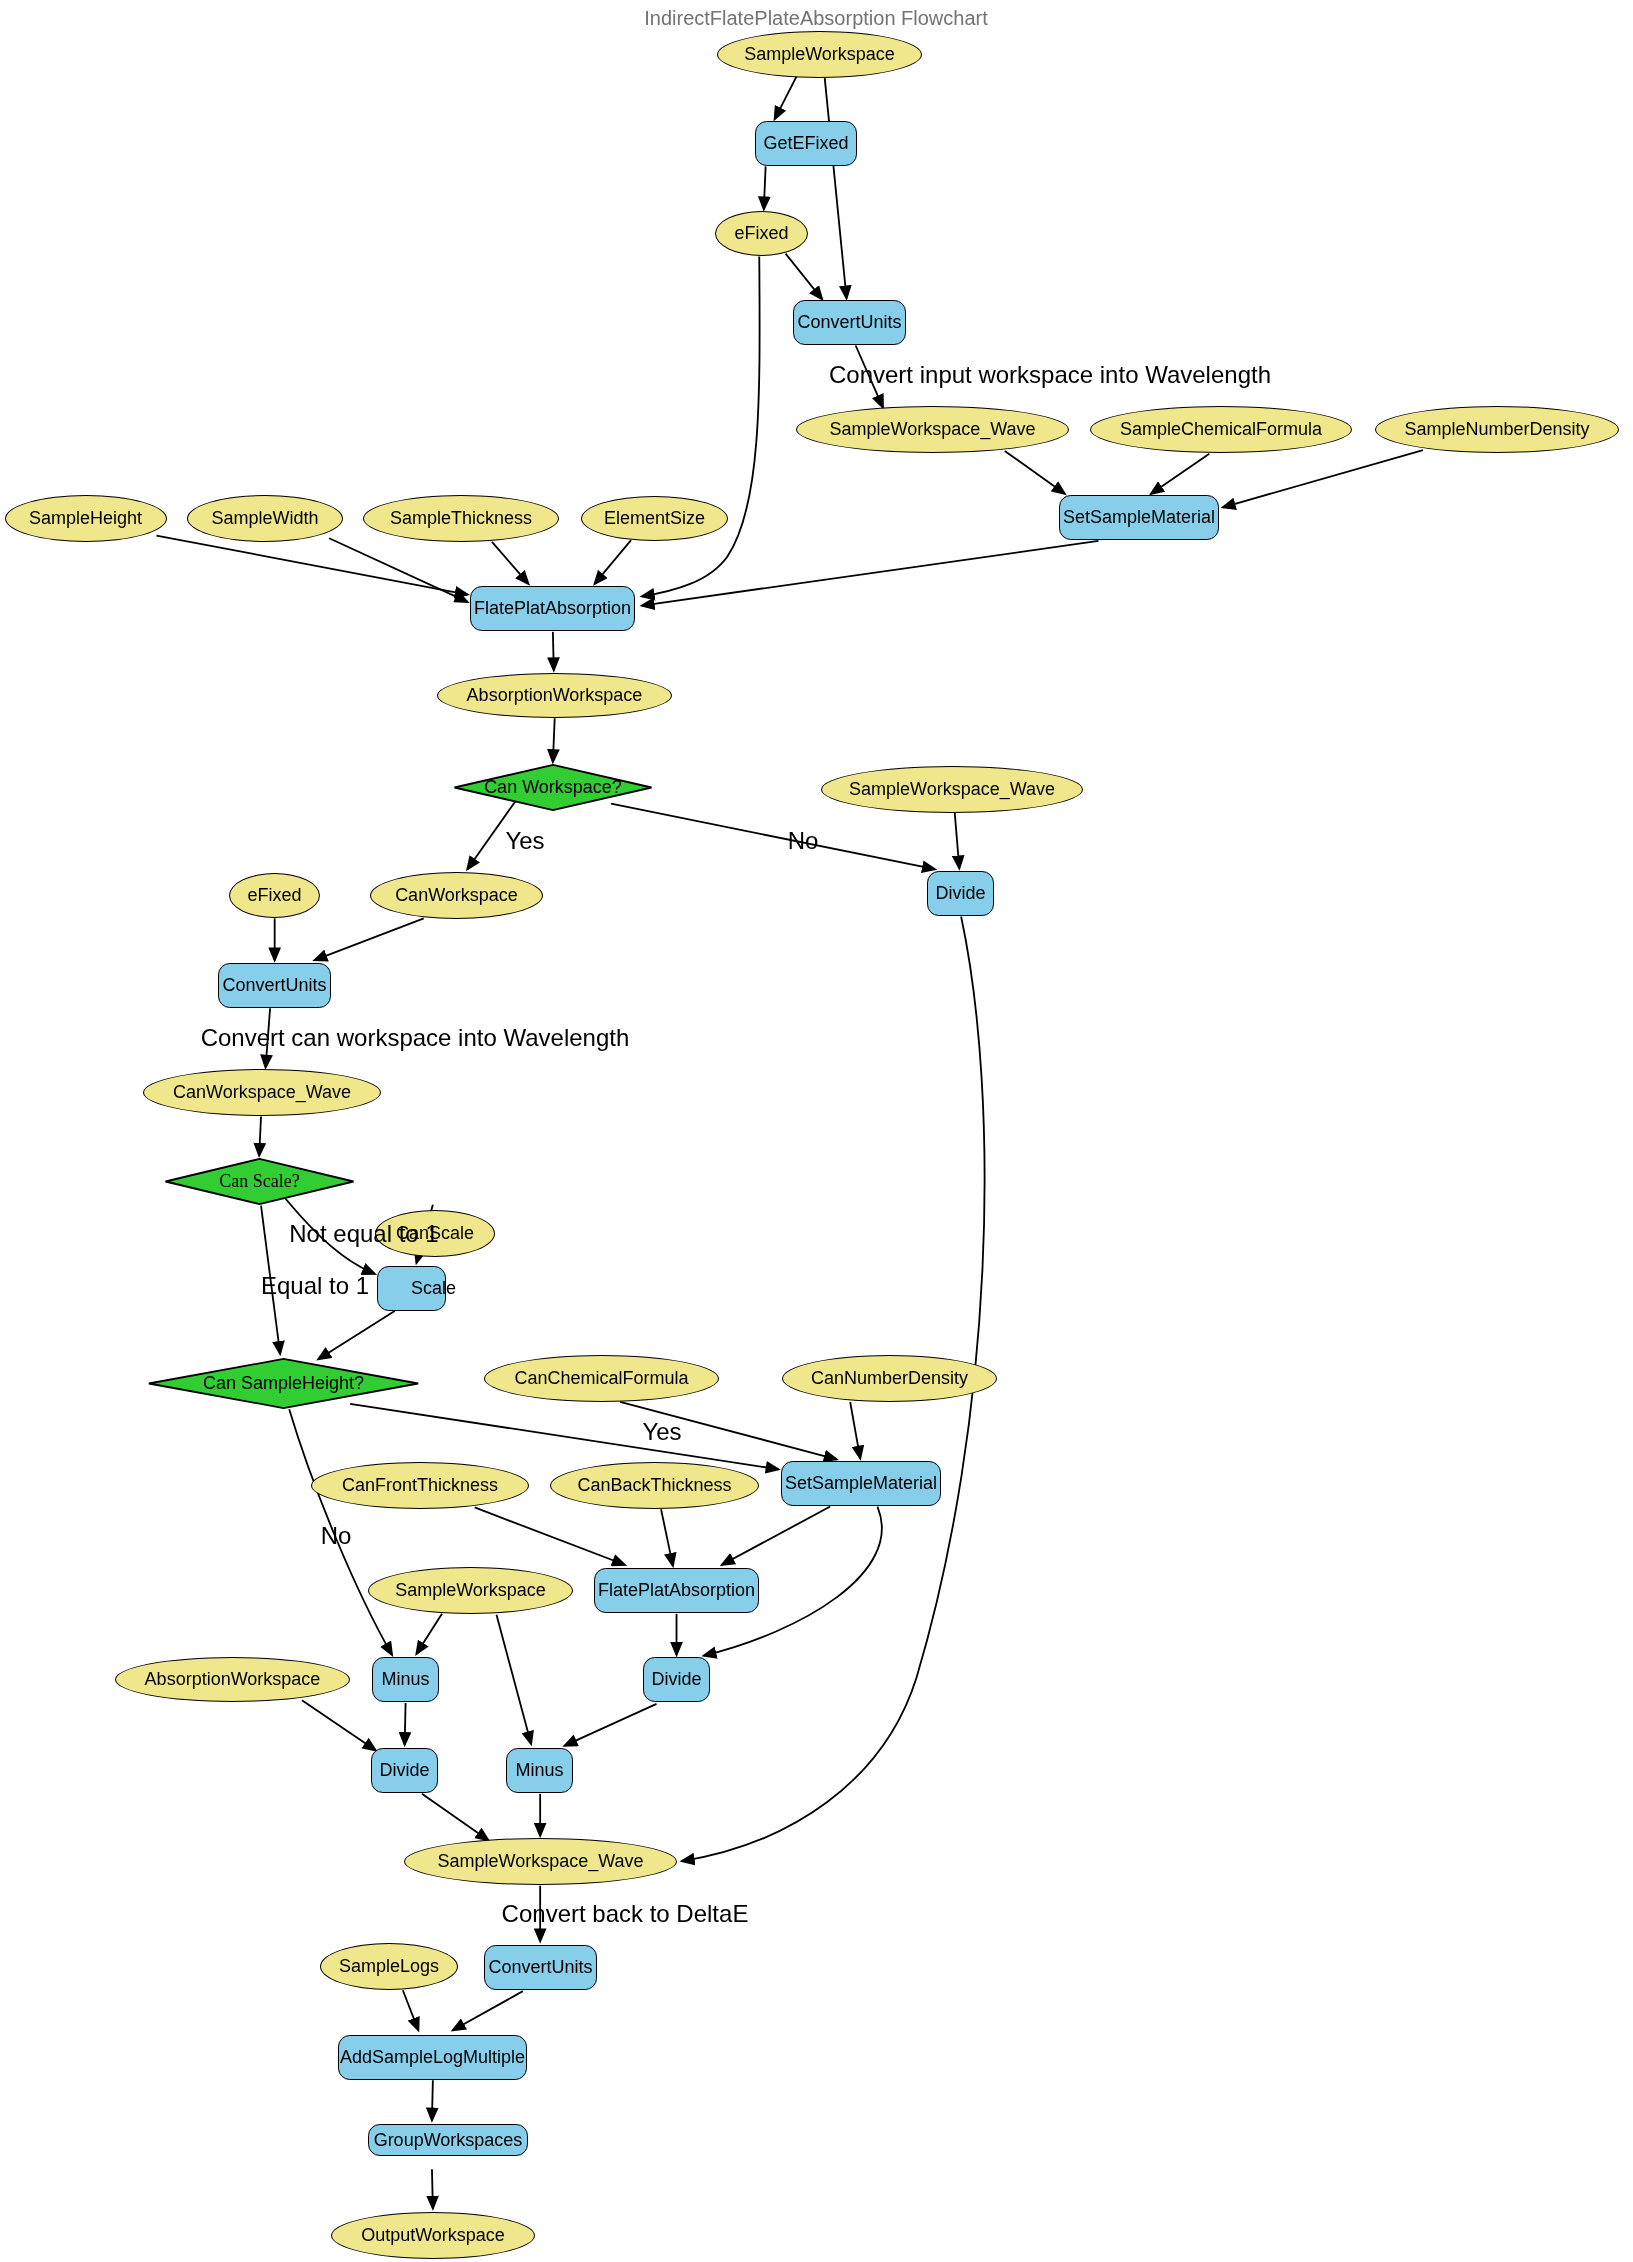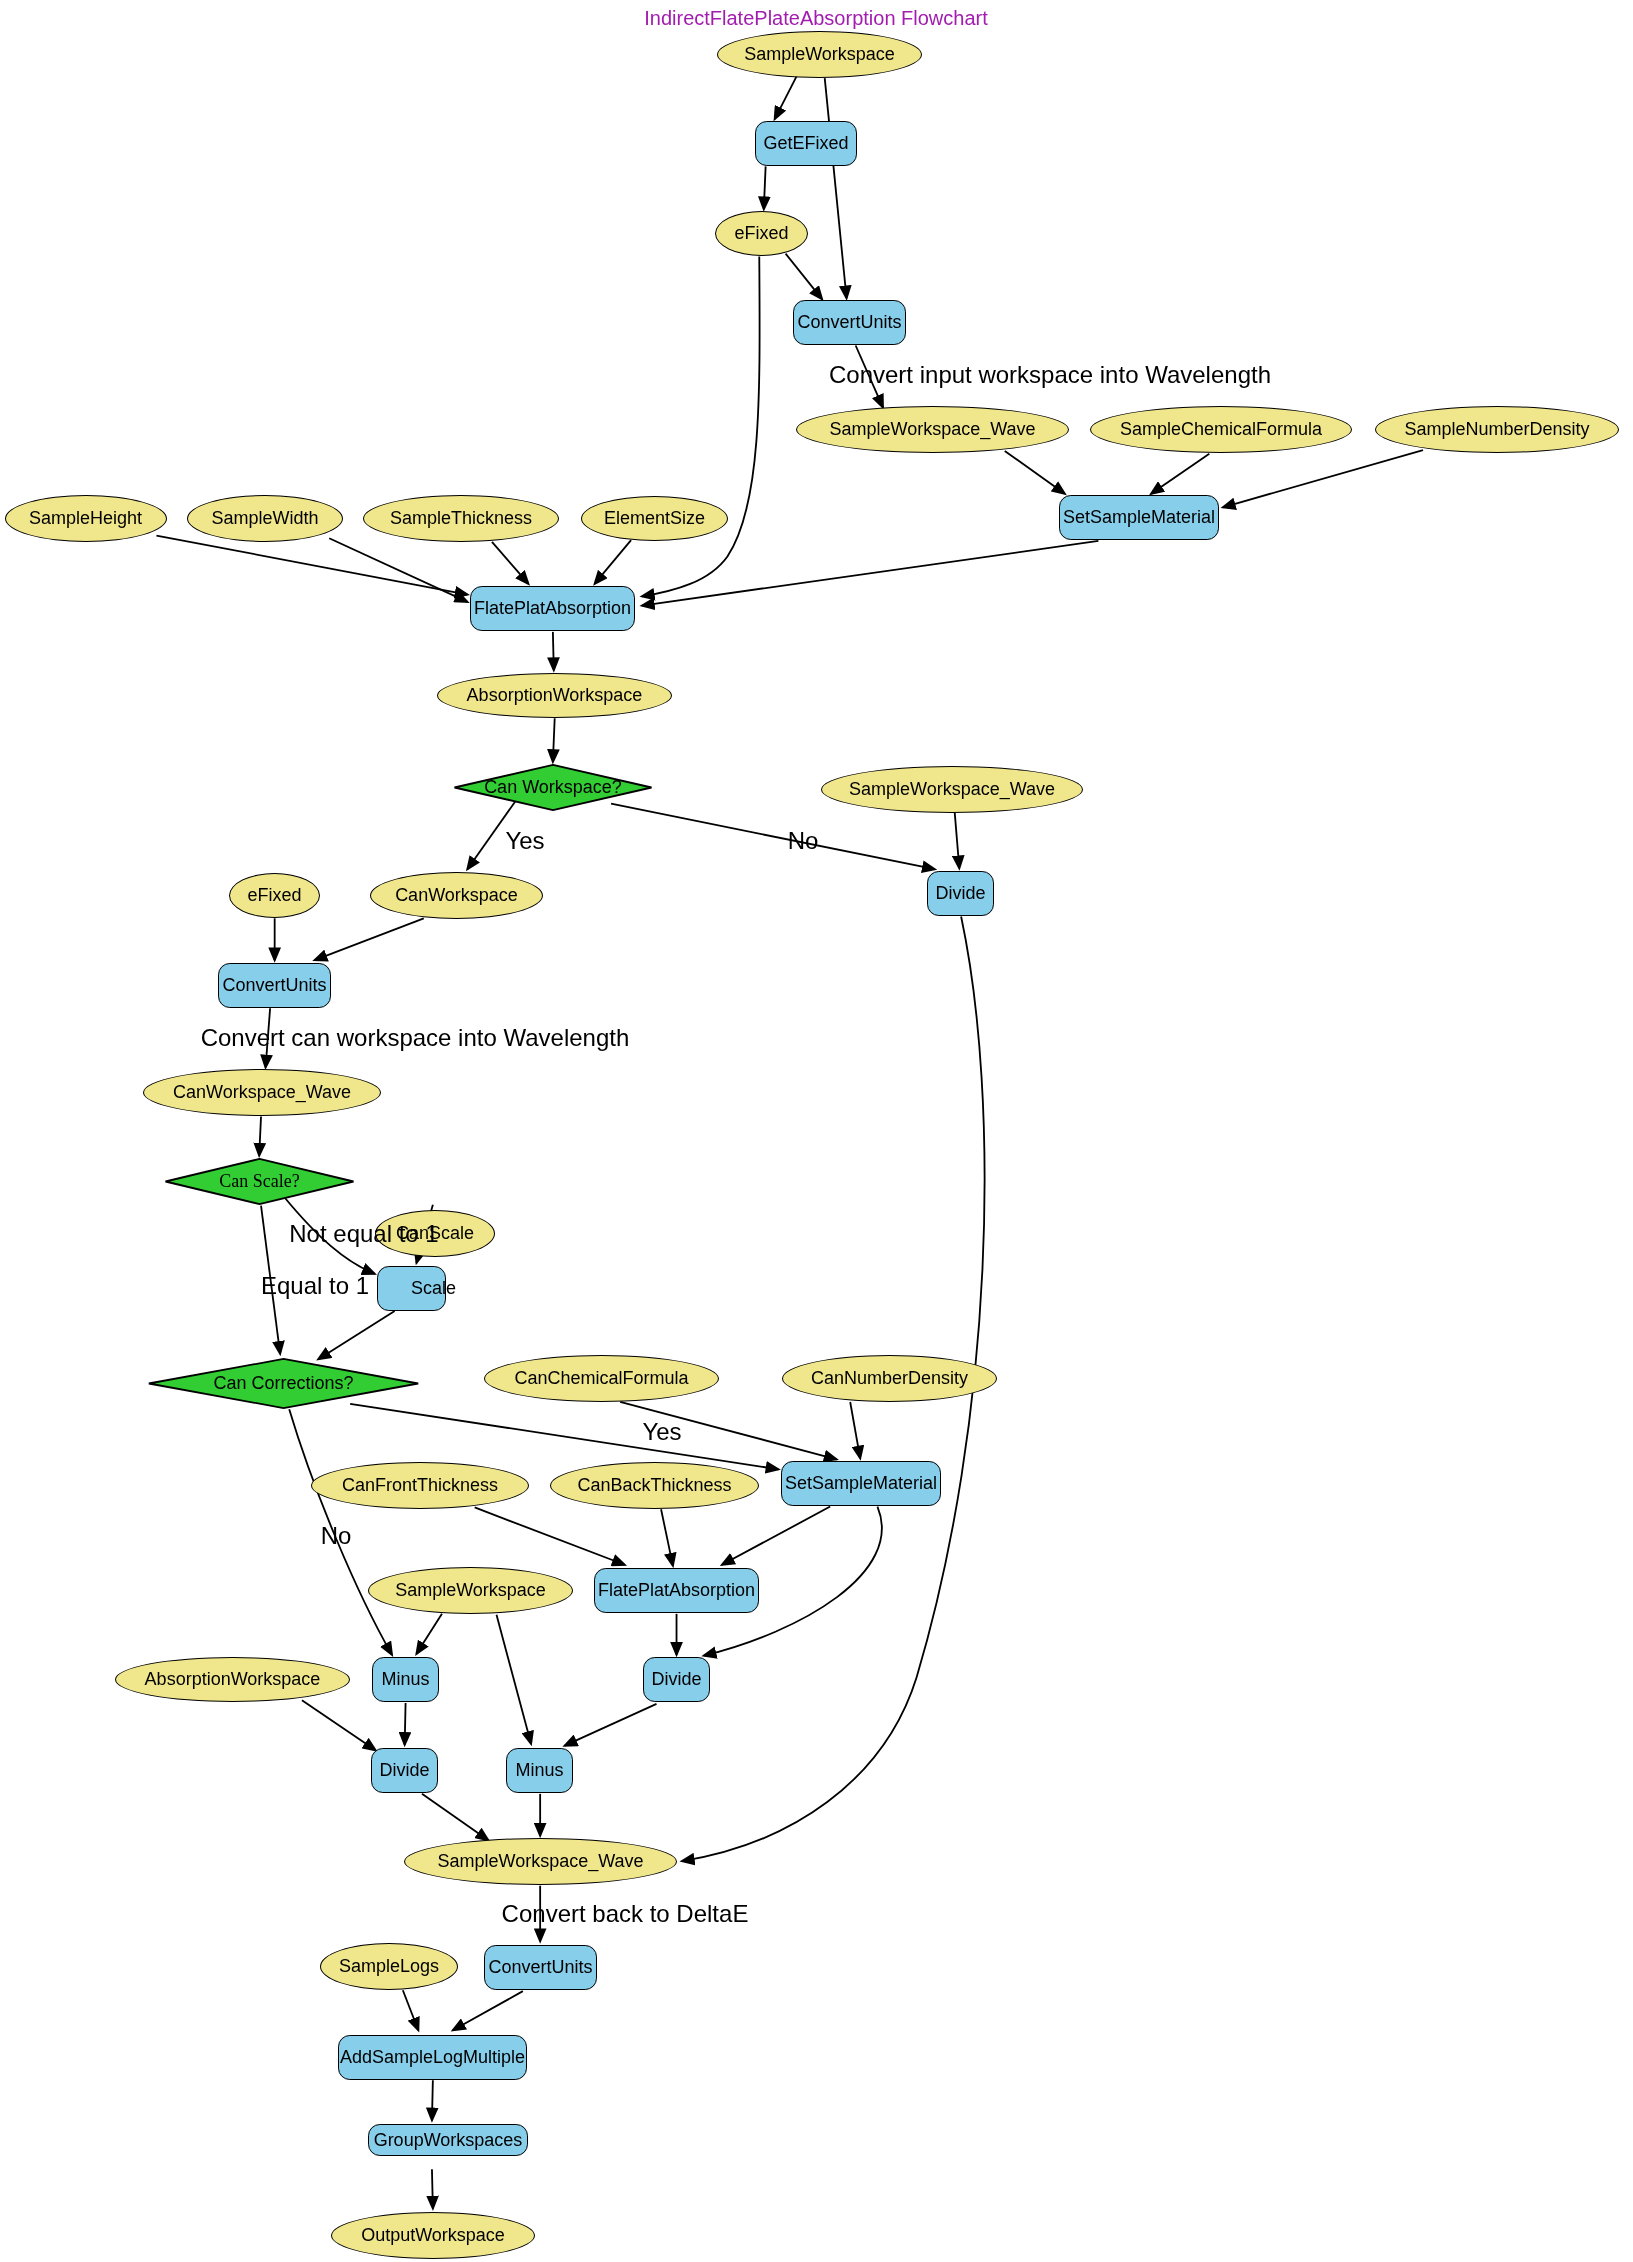--- a/index.html
+++ b/index.html
@@ -2,21 +2,21 @@
 <html style="font-size:14.5px"><head>
 <meta charset="utf-8">
 <style>
   html,body{margin:0;padding:0;background:#ffffff;}
   #canvas{
     position:relative;width:1634px;height:2263px;background:#ffffff;
     font-family:"Liberation Sans", sans-serif;overflow:hidden;
   }
   .graph-title{
     position:absolute;top:7.3px;left:816px;transform:translateX(-50%);
-    font-size:20px;color:#a21caf;white-space:nowrap;
+    font-size:20px;color:#737373;white-space:nowrap;
   }
   #edge-svg{position:absolute;left:0;top:0;}
   .edge{stroke:#000;stroke-width:2;fill:none;}
   .node{
     position:absolute;display:flex;align-items:center;justify-content:center;
     font-size:18px;color:#000;box-sizing:border-box;white-space:nowrap;text-align:center;
   }
   .node.ellipse{border:1.8px solid #000;border-radius:50%;background:var(--param-fill);}
   .node.process{border:1.8px solid #000;border-radius:11.8px;background:var(--algo-fill);}
   .node.decision{background:transparent;border:none;}
@@ -174,21 +174,21 @@
       <div class="node ellipse" style="left: 375px; top: 1210px; width: 120px; height: 47px;">
         <span>CanScale</span>
       </div>
       <div class="node process" style="left: 377px; top: 1266px; width: 69px; height: 45px; padding-left: 44px;">
         <span>Scale</span>
       </div>
       <div class="node decision" style="left: 147px; top: 1358px; width: 273px; height: 51px;">
         <svg width="273" height="51" viewBox="0 0 300 56">
           <polygon points="150,1 298,28 150,55 2,28" class="diamond-shape"></polygon>
         </svg>
-        <span>Can Corrections?</span>
+        <span>Can SampleHeight?</span>
       </div>
       <div class="node ellipse" style="left: 484px; top: 1355px; width: 235px; height: 47px;">
         <span>CanChemicalFormula</span>
       </div>
       <div class="node ellipse" style="left: 782px; top: 1355px; width: 215px; height: 47px;">
         <span>CanNumberDensity</span>
       </div>
       <div class="node process" style="left: 781px; top: 1461px; width: 160px; height: 45px;">
         <span>SetSampleMaterial</span>
       </div>

